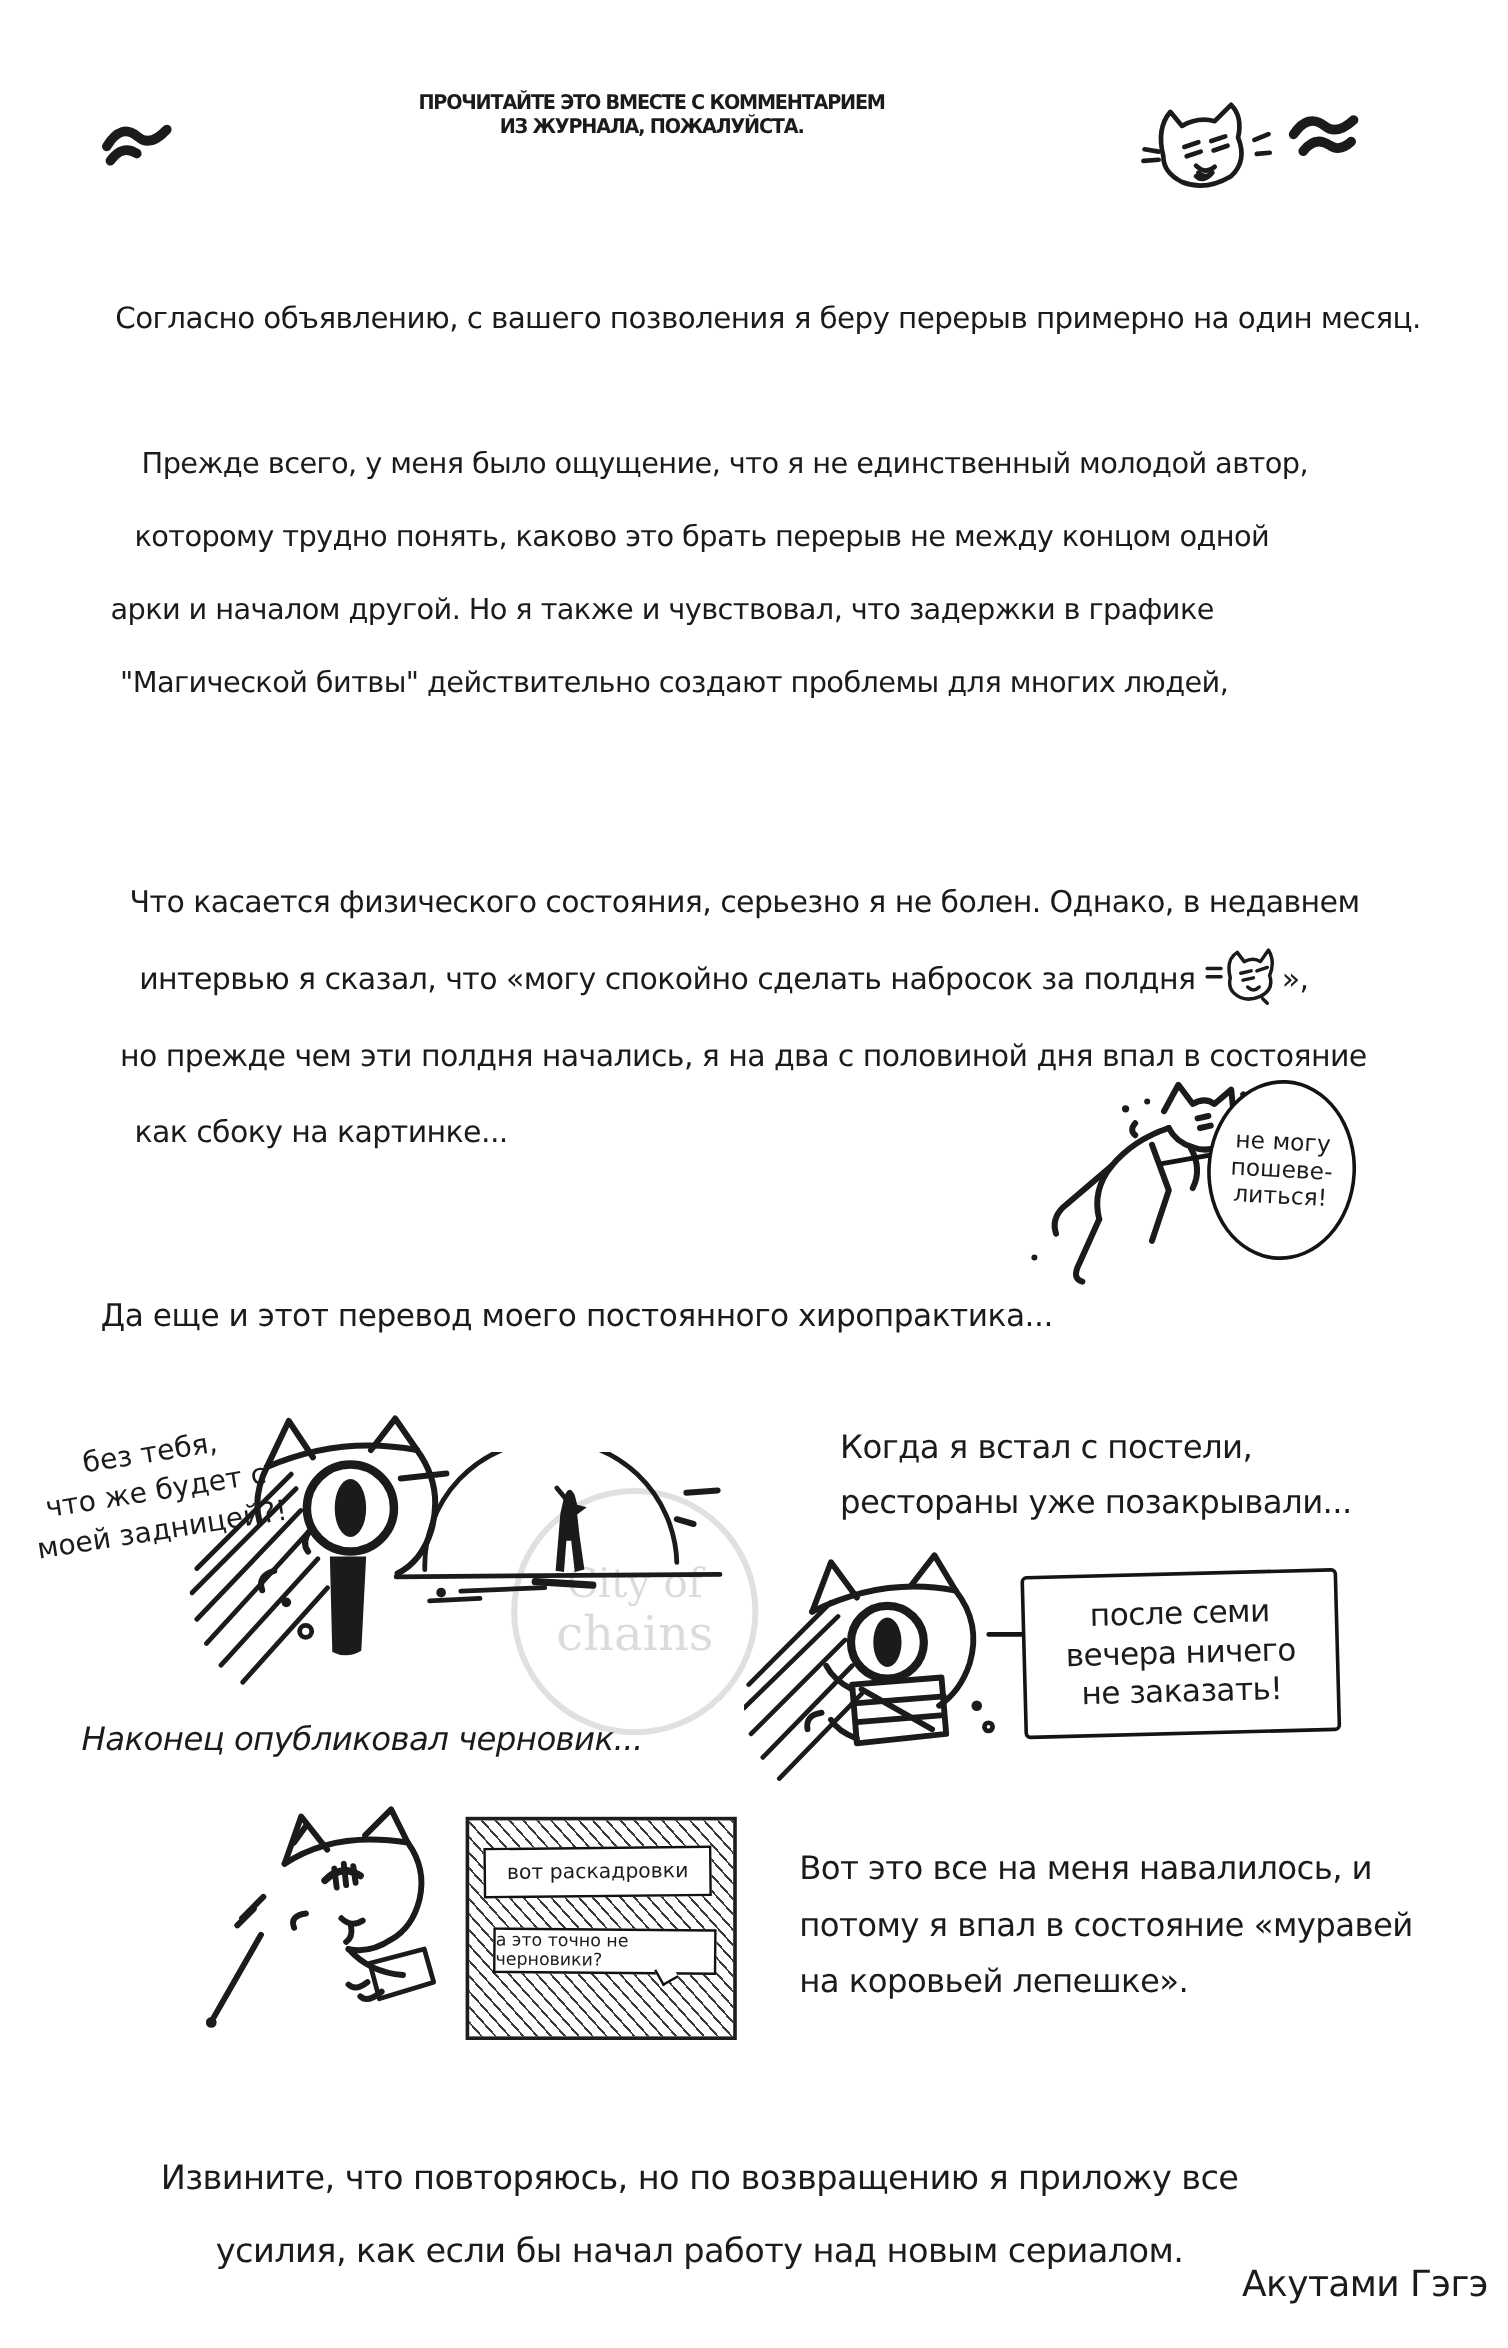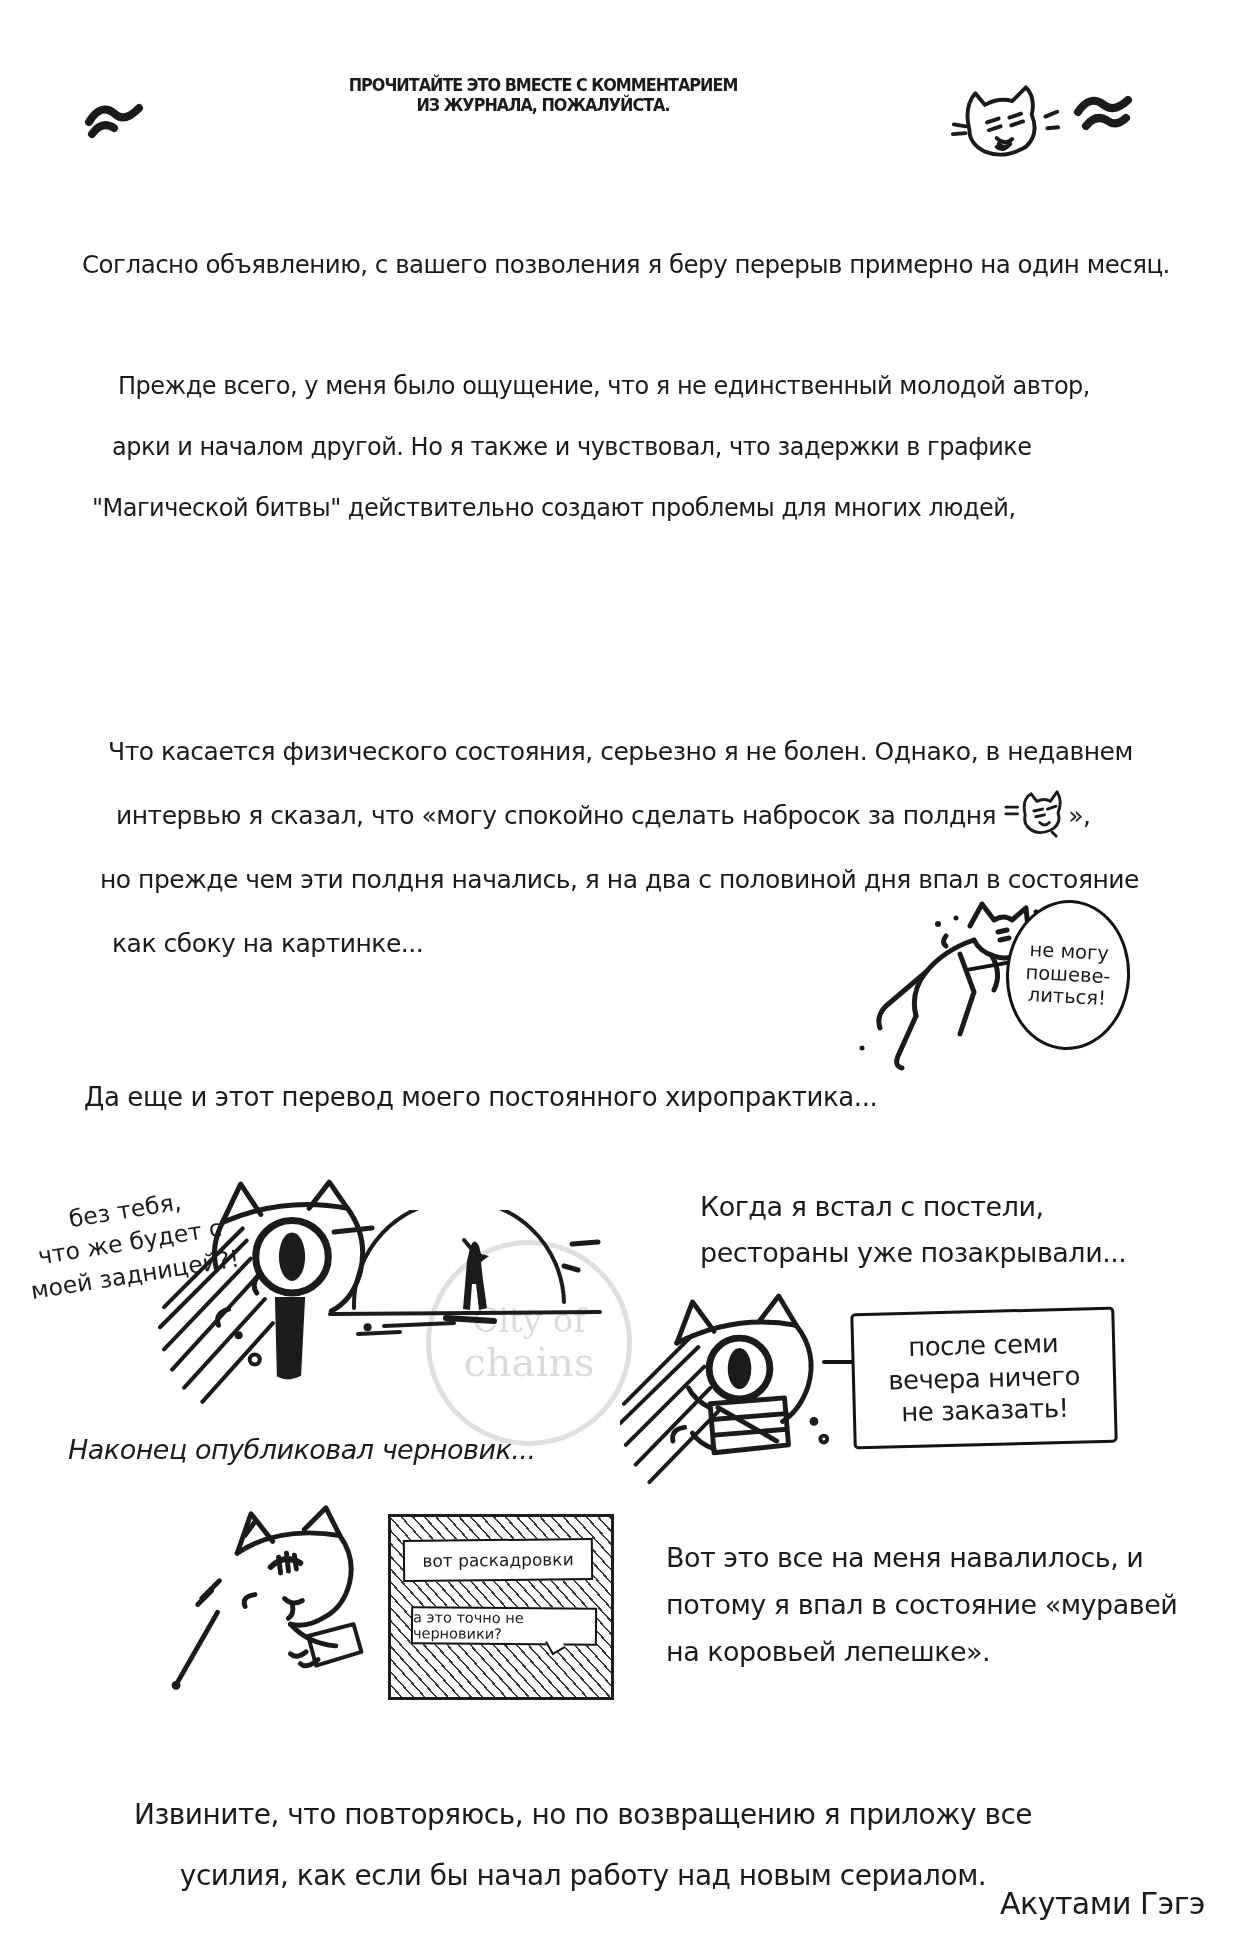--- a/index.html
+++ b/index.html
@@ -12,21 +12,21 @@
   .pre{white-space:pre-line;}
   svg{display:block;}
   .ink{stroke:#1b1b1b;fill:none;stroke-linecap:round;stroke-linejoin:round;}
 
   .title-wrap{left:128px;top:76px;width:830px;text-align:center;
     font-weight:bold;letter-spacing:-1px;transform:scaleY(1.06);}
   .squiggle-left{left:84px;top:92px;}
   .squiggle-right{left:1072px;top:86px;}
   .title-cat{left:948px;top:72px;}
 
-  .intro{left:82px;top:250px;font-size:24.5px;letter-spacing:-0.5px;}
+  .intro{left:96px;top:250px;font-size:24.5px;letter-spacing:-0.5px;}
 
   .para-break{left:92px;top:356px;font-size:24px;line-height:61px;letter-spacing:-0.5px;}
   .para-break div:nth-child(1){padding-left:26px;}
   .para-break div:nth-child(2){padding-left:20px;}
   .para-break div:nth-child(3){padding-left:0px;}
   .para-break div:nth-child(4){padding-left:8px;}
   .para-break div:nth-child(5){padding-left:18px;}
   .para-break div:nth-child(6){padding-left:28px;}
 
   .para-health{left:100px;top:720px;font-size:25px;line-height:64px;letter-spacing:-0.5px;}
@@ -77,21 +77,21 @@
   .chat-msg-1{left:12px;top:22px;width:186px;height:38px;font-size:17px;transform:rotate(-0.6deg);}
   .chat-msg-2{left:20px;top:90px;width:182px;height:34px;font-size:14.5px;transform:rotate(0.5deg);}
   .chat-tail{position:absolute;right:32px;bottom:-9px;width:13px;height:13px;background:#fff;
     border-right:2.5px solid #111;border-bottom:2.5px solid #111;transform:rotate(60deg);}
 
   .overwhelmed-text{left:666px;top:1534px;font-size:27px;line-height:47px;letter-spacing:-0.5px;}
 
   .closing{left:0;top:1784px;width:1166px;text-align:center;font-size:28px;
     line-height:61px;letter-spacing:-0.5px;}
 
-  .signature{left:1000px;top:1886px;width:240px;text-align:left;font-size:30px;letter-spacing:-0.5px;}
+  .signature{left:1000px;top:1886px;width:240px;text-align:right;font-size:30px;letter-spacing:-0.5px;}
 </style>
 </head>
 <body>
 
 <div class="page">
 
   <div class="abs squiggle-left">
     <svg width="62" height="48" viewBox="0 0 62 48">
       <g class="ink" stroke-width="8">
         <path d="M5 30 q12 -20 26 -8 q10 9 24 -6"></path>
@@ -124,20 +124,21 @@
         <path d="M6 26 q12 -18 26 -7 q10 8 24 -5"></path>
         <path d="M14 40 q10 -13 22 -5 q8 6 18 -3"></path>
       </g>
     </svg>
   </div>
 
   <div class="abs intro">Согласно объявлению, с вашего позволения я беру перерыв примерно на один месяц.</div>
 
   <div class="abs para-break">
     <div>Прежде всего, у меня было ощущение, что я не единственный молодой автор,</div>
+    <div>которому трудно понять, каково это брать перерыв не между концом одной</div>
     <div>арки и началом другой. Но я также и чувствовал, что задержки в графике</div>
     <div>"Магической битвы" действительно создают проблемы для многих людей,</div>
   </div>
 
   <div class="abs para-health">
     <div class="ln1">Что касается физического состояния, серьезно я не болен. Однако, в недавнем</div>
     <div class="ln2">
       <span>интервью я сказал, что «могу спокойно сделать набросок за полдня</span>
       <span class="inline-cat">
         <svg width="60" height="54" viewBox="0 0 62 56">

